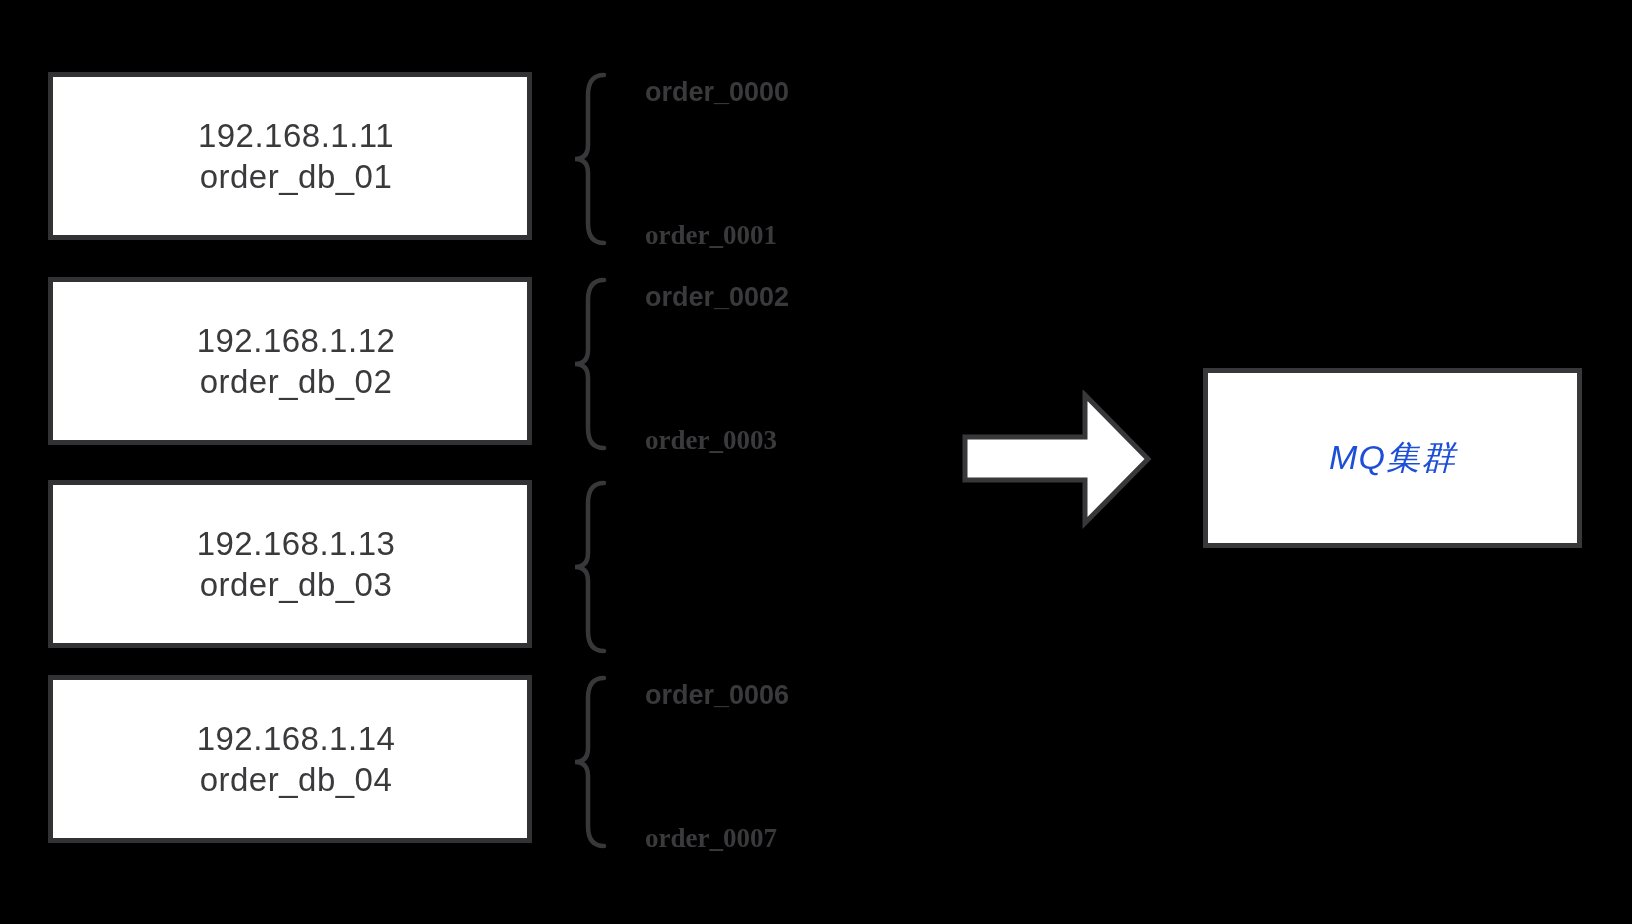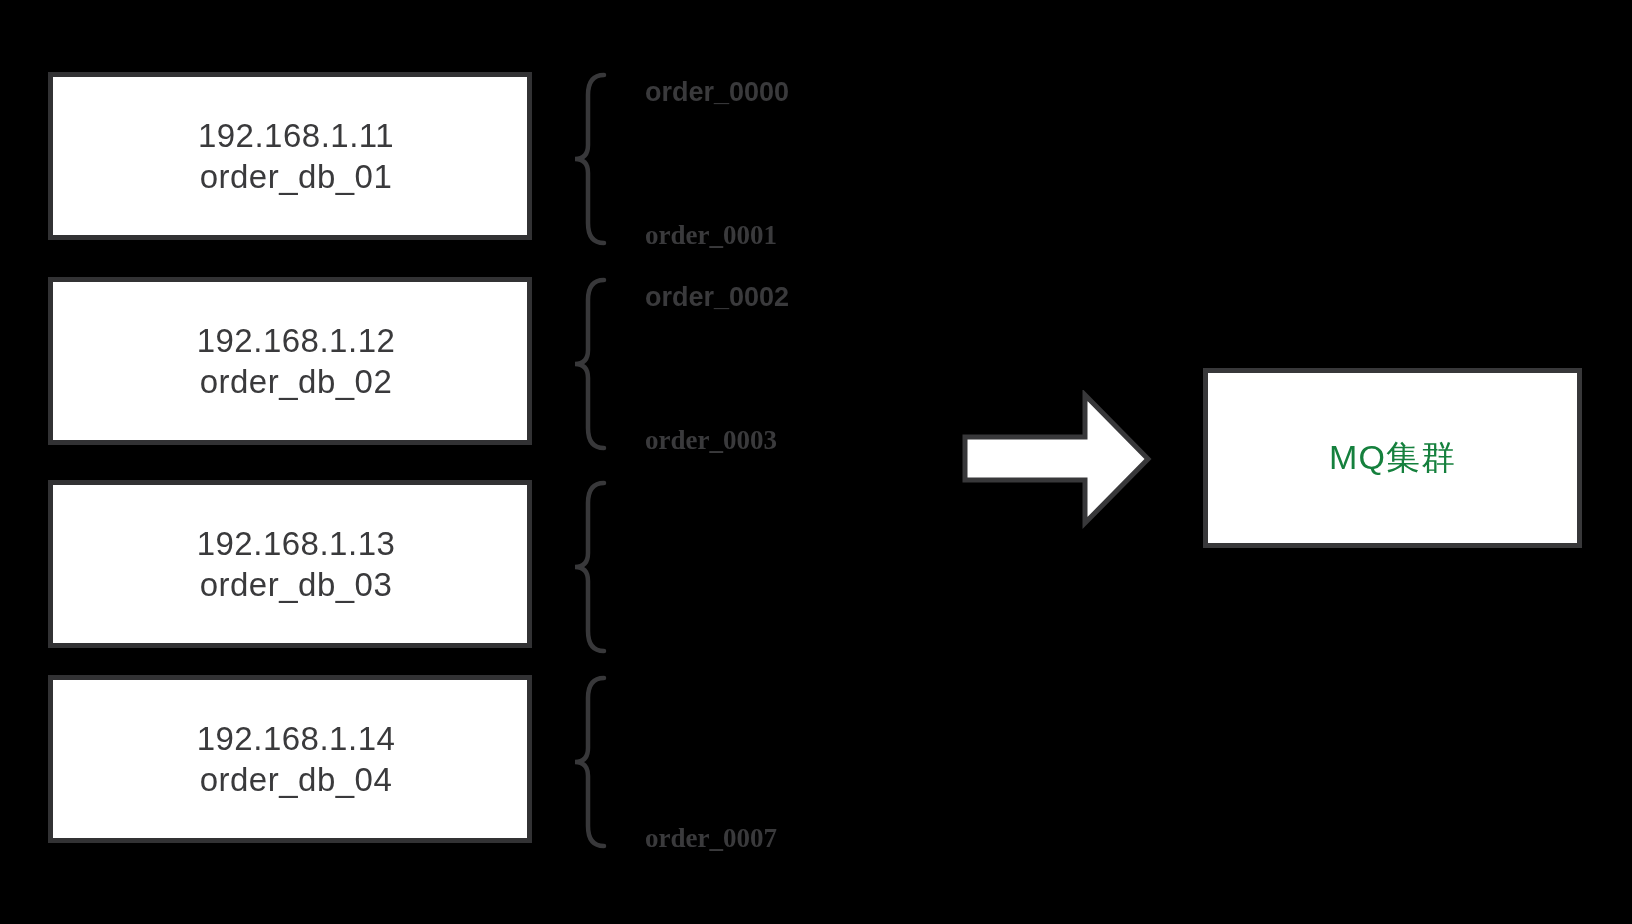--- a/index.html
+++ b/index.html
@@ -79,24 +79,25 @@
     height: 180px;
     box-sizing: border-box;
     background: #ffffff;
     border: 5px solid #38383a;
     display: flex;
     align-items: center;
     justify-content: center;
   }
   #mq-box .mq-label {
     font-size: 34px;
-    color: #15803d;
+    color: #1d4ed8;
     font-weight: 400;
     letter-spacing: 1px;
     white-space: nowrap;
+    font-style: italic;
   }
 </style>
 </head>
 <body>
 
 <div id="canvas">
 
   <div class="db-row" style="top:72px">
     <div class="db-box">
       <div class="db-line">192.168.1.11</div>
@@ -132,20 +133,21 @@
   </div>
 
   <div class="db-row" style="top:675px">
     <div class="db-box">
       <div class="db-line">192.168.1.14</div>
       <div class="db-line">order_db_04</div>
     </div>
     <svg class="brace" viewBox="0 0 40 178">
       <path d="M 34 4 C 23 4 18 11 18 24 L 18 74 C 18 83 14 88 5 88 C 14 88 18 93 18 102 L 18 152 C 18 165 23 172 34 172" fill="none" stroke="#38383a" stroke-width="4.5" stroke-linecap="round"></path>
     </svg>
+    <div class="table-label top">order_0006</div>
     <div class="table-label bottom">order_0007</div>
   </div>
 
   <svg id="arrow-svg" viewBox="0 0 195 140">
     <polygon points="5,47 125,47 125,5 188,69 125,133 125,90 5,90" fill="#ffffff" stroke="#38383a" stroke-width="5" stroke-linejoin="miter"></polygon>
   </svg>
 
   <div id="mq-box">
     <div class="mq-label">MQ集群</div>
   </div>

